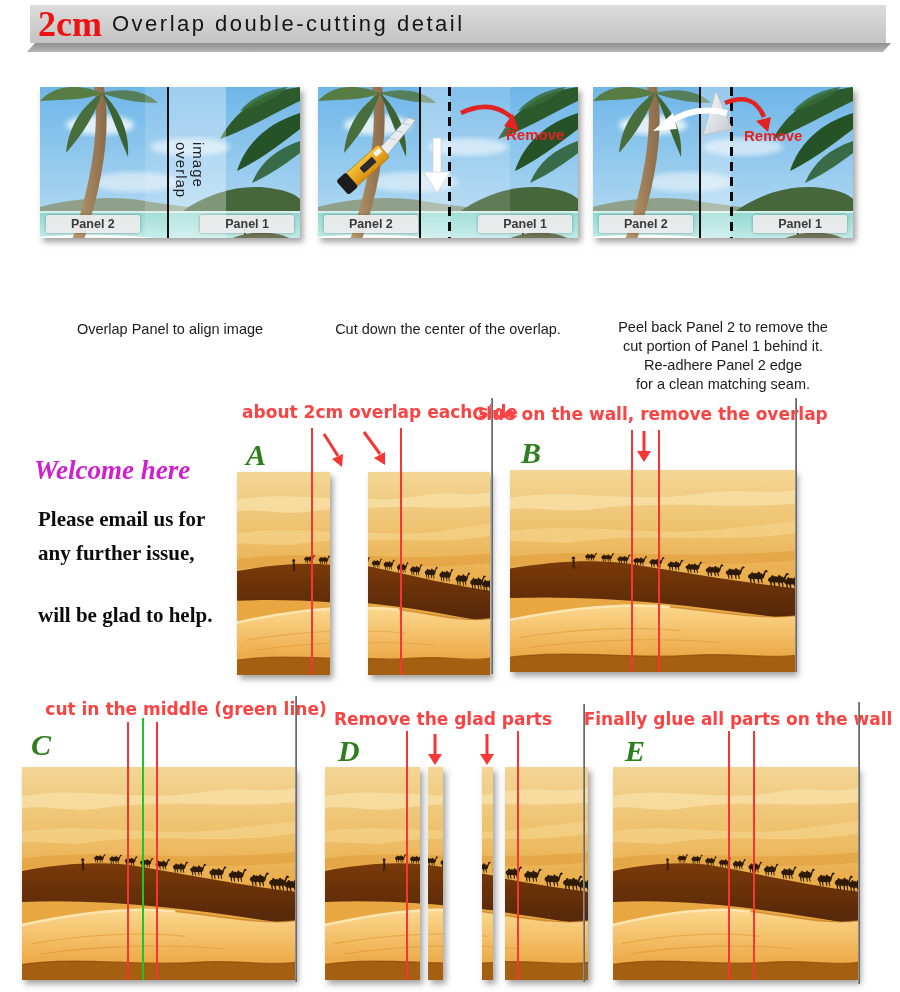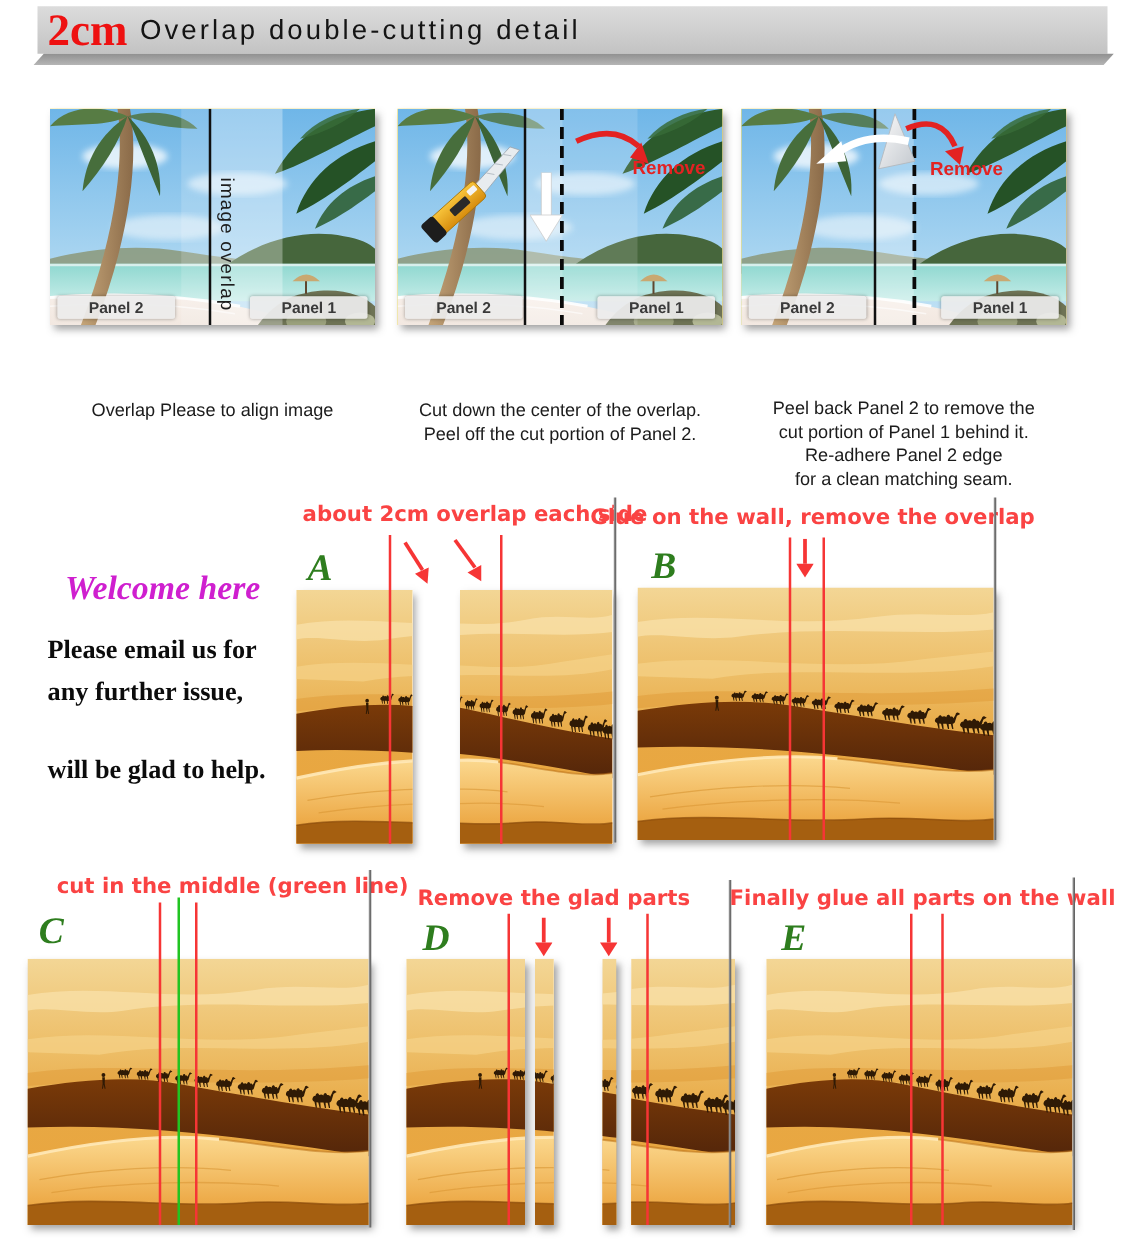--- a/index.html
+++ b/index.html
@@ -13,21 +13,21 @@
           display:flex;align-items:center;}
   .ribbon::after{content:"";position:absolute;top:100%;left:5px;width:100%;height:9px;
           background:linear-gradient(#909090,#b5b5b5);transform:skewX(-42deg);
           transform-origin:top left;}
   .ribbon-hl{font:bold 36px "Liberation Serif",serif;color:#ee1111;margin-left:8px;line-height:1;}
   .ribbon-title{font:22px "Liberation Sans",sans-serif;color:#141414;letter-spacing:2.5px;
           margin-left:10px;}
 
   
   .photo{box-shadow:3px 4px 6px rgba(70,70,70,.5);}
-  .beach-card{top:87px;width:260px;height:173px;overflow:hidden;background:#fde047;}
+  .beach-card{top:87px;width:260px;height:151px;overflow:hidden;background:#fef9c3;}
   .panel-tag{position:absolute;bottom:5px;background:rgba(236,236,236,.93);color:#3a3a3a;
           font:bold 12.5px "Liberation Sans",sans-serif;padding:2px 25px;border-radius:2px;
           box-shadow:0 0 3px rgba(0,0,0,.35);}
   .overlap-label{writing-mode:vertical-rl;font:15px "Liberation Sans",sans-serif;color:#1d1d1d;
           letter-spacing:1px;}
   .vline-solid{width:2px;background:#101010;}
   .vline-dashed{width:3px;background:repeating-linear-gradient(180deg,#0a0a0a 0 9px,rgba(0,0,0,0) 9px 15px);}
   .wash{background:#fff;}
   .remove-label{font:bold 15px "Liberation Sans",sans-serif;color:#e32222;}
 
@@ -236,34 +236,33 @@
     <svg class="abs" style="left:126px;top:6px;" width="60" height="52">
       <path d="M6,10 Q34,-2 45,24" stroke="#e32222" stroke-width="4.5" fill="none"></path>
       <polygon points="49,39 37,28 52,24" fill="#e32222"></polygon>
     </svg>
     <div class="abs remove-label" style="left:151px;top:40px;">Remove</div>
     <div class="panel-tag" style="left:6px;">Panel 2</div>
     <div class="panel-tag" style="right:6px;">Panel 1</div>
   </div>
 
   <div class="abs caption" style="left:20px;top:320px;">
-    <div>Overlap Please to align image</div>
+    <div>Overlap Panel to align image</div>
   </div>
   <div class="abs caption" style="left:298px;top:320px;">
     <div>Cut down the center of the overlap.</div>
-    <div>Peel off the cut portion of Panel 2.</div>
   </div>
   <div class="abs caption" style="left:573px;top:318px;">
     <div>Peel back Panel 2 to remove the</div>
     <div>cut portion of Panel 1 behind it.</div>
     <div>Re-adhere Panel 2 edge</div>
     <div>for a clean matching seam.</div>
   </div>
 
-  <div class="abs welcome-title" style="left:52px;top:455px;text-align:center;">Welcome here</div>
+  <div class="abs welcome-title" style="left:34px;top:455px;text-align:center;">Welcome here</div>
   <div class="abs welcome-line" style="left:38px;top:541px;">any further issue,</div>
   <div class="abs welcome-line" style="left:38px;top:507px;">Please email us for</div>
   <div class="abs welcome-line" style="left:38px;top:575px;margin-top:28px;">will be glad to help.</div>
 
   <div class="abs annotation" style="left:380px;top:402px;">about 2cm overlap each side</div>
   <div class="abs letter" style="left:246px;top:440px;">A</div>
   <div class="abs photo" style="left:237px;top:472px;width:93px;height:203px;">
     <svg class="desert" width="93" height="203" viewBox="0 0 104 205" preserveAspectRatio="none">
         <use href="#desert-scene"></use>
       </svg>

